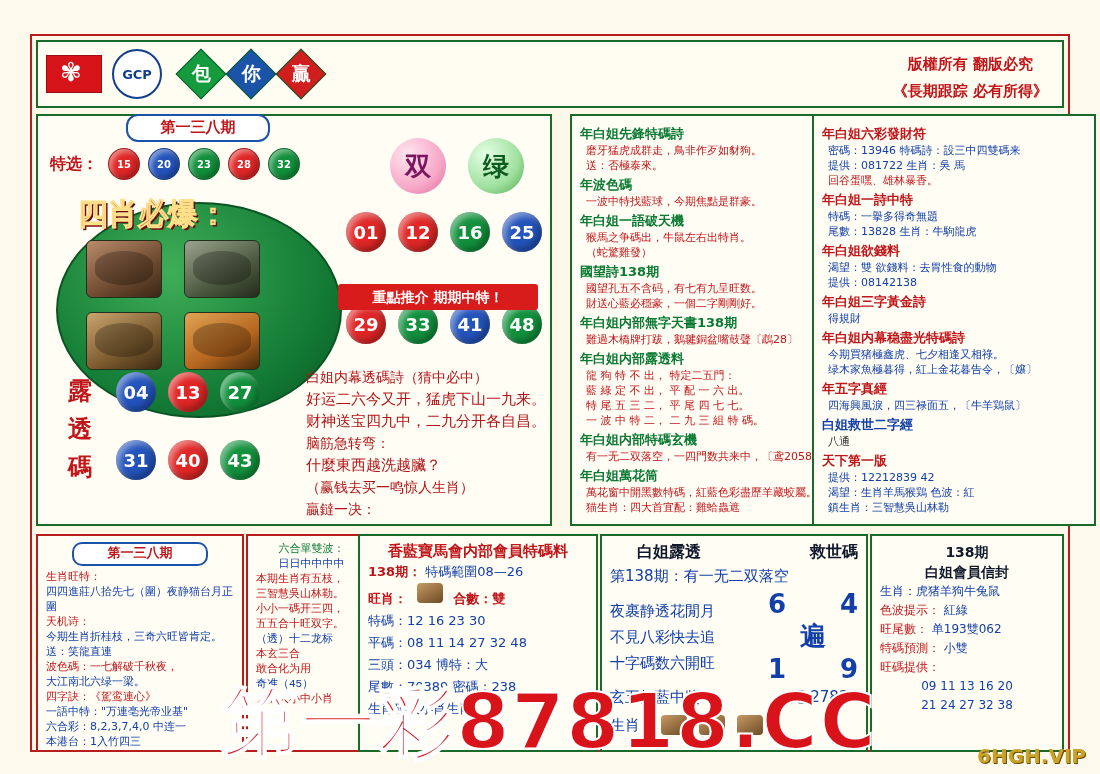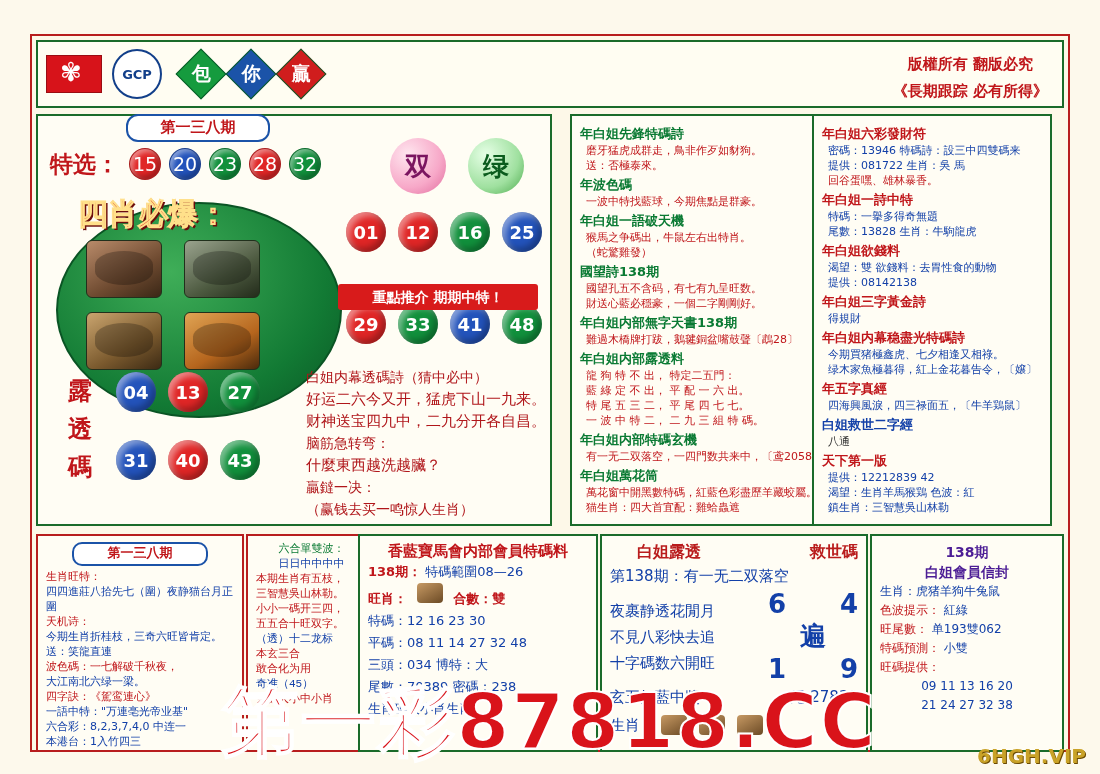--- a/index.html
+++ b/index.html
@@ -56,23 +56,23 @@
   .left-panel{
     position:absolute;left:36px;top:114px;width:516px;height:412px;
     border:2px solid #1a6b2a;background:#fffdf4;box-sizing:border-box;
   }
   .issue-badge{
     position:absolute;left:88px;top:-2px;width:140px;height:24px;
     border:2px solid #1b53a8;border-radius:12px;background:#fff;
     color:#c0161a;font-size:15px;font-weight:bold;text-align:center;line-height:22px;
   }
   .tesel-row{position:absolute;left:12px;top:32px;display:flex;align-items:center;}
-  .tesel-label{color:#c0161a;font-size:23px;font-weight:bold;margin-right:6px;}
+  .tesel-label{color:#c0161a;font-size:16px;font-weight:bold;margin-right:6px;}
   .ball{
-    width:30px;height:30px;border-radius:50%;color:#fff;font-size:19px;font-weight:normal;
+    width:30px;height:30px;border-radius:50%;color:#fff;font-size:10px;font-weight:bold;
     display:inline-flex;align-items:center;justify-content:center;margin:0 4px;
     border:1px solid rgba(0,0,0,.25);
     box-shadow:inset -3px -3px 5px rgba(0,0,0,.28), inset 3px 3px 5px rgba(255,255,255,.45);
   }
   .b-red{background:#e02626;}
   .b-blue{background:#2353bb;}
   .b-green{background:#11903c;}
   .shuang{
     position:absolute;left:352px;top:22px;width:56px;height:56px;border-radius:50%;
     background:radial-gradient(circle at 32% 30%,#ffe6ef,#f7a8c8 60%,#e06a9c);
@@ -118,21 +118,21 @@
     position:absolute;left:268px;top:250px;width:240px;color:#b0161a;font-size:14px;line-height:22px;
   }
   .poem .big{font-size:15px;}
 
   
   .right-col{
     position:absolute;top:114px;height:412px;border:2px solid #1a6b2a;background:#fffdf4;box-sizing:border-box;
     padding:6px 8px;overflow:hidden;
   }
   .rc1{left:558px;width:270px;margin-left:12px;}
-  .rc2{left:812px;width:240px;}
+  .rc2{left:812px;width:284px;}
   .sec-title{color:#0a7a33;font-size:13px;font-weight:bold;margin-top:3px;}
   .sec-title.blue{color:#1340a8;}
   .sec-title.red{color:#c0161a;}
   .sec-body{color:#c0161a;font-size:11px;line-height:15px;margin-left:6px;}
   .sec-body.blue{color:#1340a8;}
   .sec-body.dark{color:#333;}
 
   
   .bot{
     position:absolute;top:534px;height:218px;border:2px solid #b81d1d;background:#fffdf4;box-sizing:border-box;
@@ -147,24 +147,24 @@
     width:132px;height:20px;border:2px solid #1b53a8;border-radius:10px;background:#fff;
     color:#c0161a;font-size:13px;font-weight:bold;text-align:center;line-height:18px;margin:0 auto 3px auto;
   }
   .bp-text{font-size:11px;line-height:15px;color:#c0161a;}
   .bp-text.blue{color:#1340a8;}
   .bp-text.green{color:#0a7a33;}
   .bp-center{text-align:center;}
   .bp3-title{color:#c0161a;font-size:15px;font-weight:bold;text-align:center;}
   .bp3-row{font-size:13px;color:#1340a8;line-height:22px;}
   .bp3-row .k{color:#c0161a;font-weight:bold;}
-  .bp4-head{display:flex;justify-content:space-between;font-size:16px;font-weight:bold;color:#b91c1c;padding-left:27px;}
+  .bp4-head{display:flex;justify-content:space-between;font-size:16px;font-weight:bold;color:#0f172a;padding-left:27px;}
   .bp4-line{font-size:15px;color:#1340a8;line-height:26px;}
   .bp4-big{font-size:26px;color:#1340a8;font-weight:bold;}
-  .bp5-title{color:#4c1d95;font-size:14px;font-weight:bold;text-align:center;line-height:20px;}
+  .bp5-title{color:#0f172a;font-size:14px;font-weight:bold;text-align:center;line-height:20px;}
   .bp5-row{font-size:12px;color:#1340a8;line-height:19px;}
   .bp5-row .k{color:#c0161a;}
   .mini-animal{width:26px;height:20px;display:inline-block;border-radius:4px;margin:0 6px;background:linear-gradient(150deg,#c79a64,#6b4a25);}
 
   
   .wm-big{
     position:absolute;left:0;top:672px;width:1100px;text-align:center;
     font-size:76px;font-weight:bold;color:#d9131a;
     -webkit-text-stroke:2px #ffffff;
     letter-spacing:2px;
@@ -258,22 +258,22 @@
         <div class="big-ball b-green">43</div>
       </div>
     </div>
 
     <div class="poem">
       <div>白姐内幕透碼詩（猜中必中）</div>
       <div class="big">好运二六今又开，猛虎下山一九来。</div>
       <div class="big">财神送宝四九中，二九分开各自昌。</div>
       <div>脑筋急转弯：</div>
       <div class="big">什麼東西越洗越臟？</div>
+      <div>（赢钱去买一鸣惊人生肖）</div>
       <div>贏鐽一决：</div>
-      <div>（赢钱去买一鸣惊人生肖）</div>
     </div>
   </div>
 
   <div class="right-col rc1">
     <div class="sec-title">年白姐先鋒特碼詩</div>
     <div class="sec-body" style="white-space:pre-line;">磨牙猛虎成群走，鳥非作歹如豺狗。
 送：否極泰來。</div>
     <div class="sec-title">年波色碼</div>
     <div class="sec-body" style="white-space:pre-line;">一波中特找藍球，今期焦點是群豪。</div>
     <div class="sec-title">年白姐一語破天機</div>

